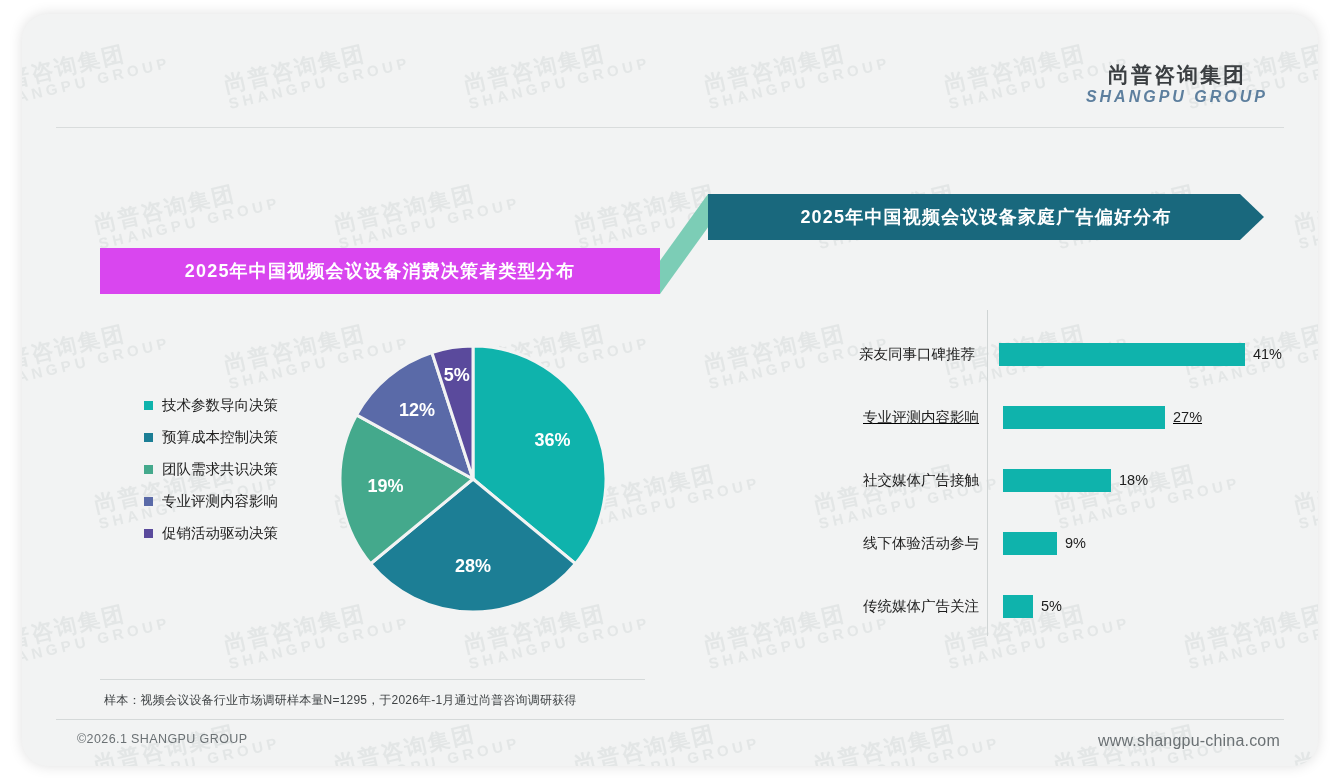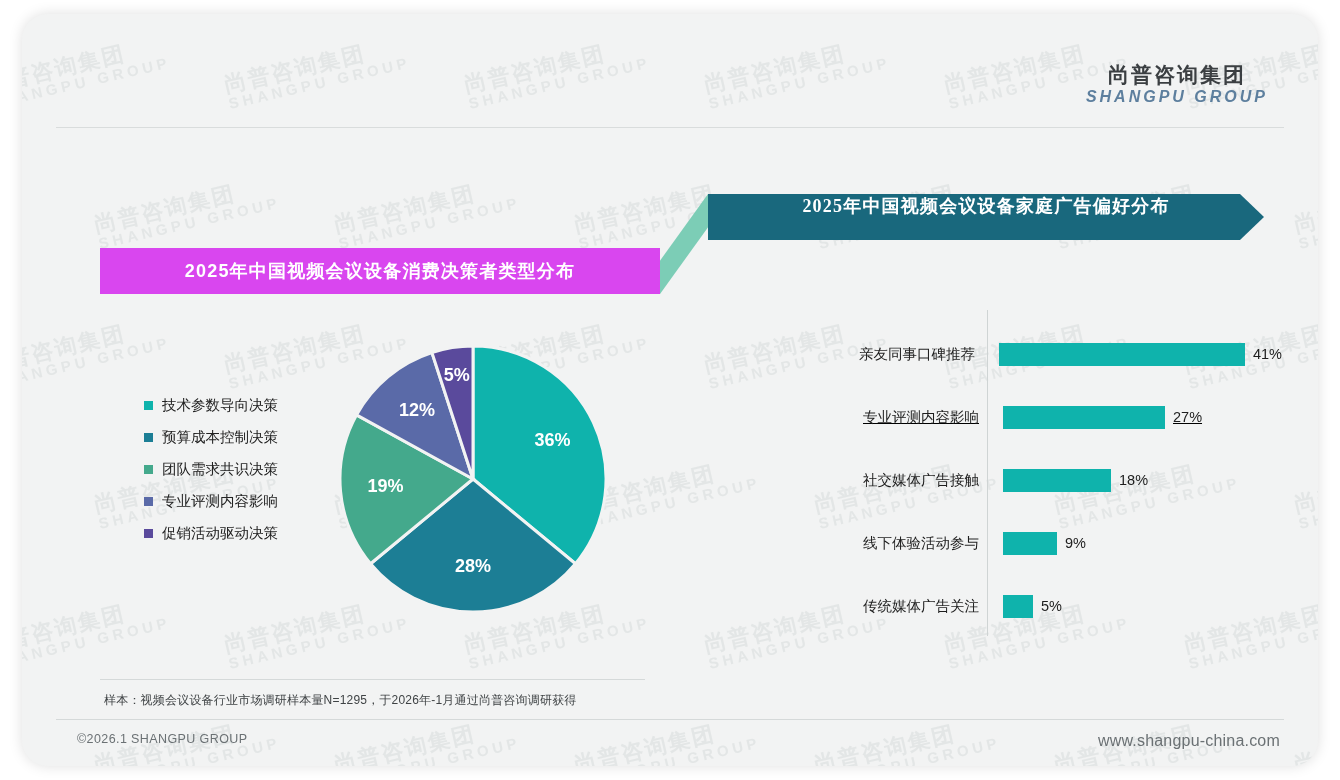--- a/index.html
+++ b/index.html
@@ -94,23 +94,23 @@
   }
   .banner-right {
     position: absolute;
     left: 686px;
     top: 180px;
     width: 556px;
     height: 46px;
     background: #19687d;
     clip-path: polygon(0 0, calc(100% - 24px) 0, 100% 50%, calc(100% - 24px) 100%, 0 100%);
     display: flex;
+    align-items: center;
     justify-content: center;
     z-index: 3;
-    font-family: Liberation Serif, serif;
   }
   .banner-left {
     position: absolute;
     left: 78px;
     top: 234px;
     width: 560px;
     height: 46px;
     background: #2b5551;
     clip-path: polygon(0 0, 100% 0, 100% 100%, 0 100%);
     display: flex;

